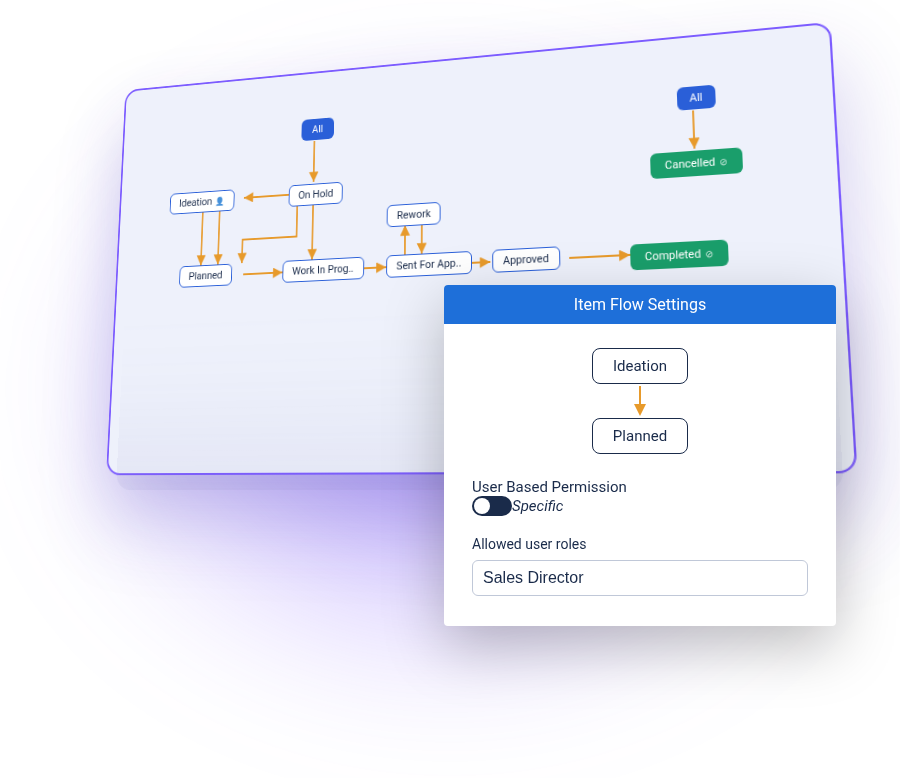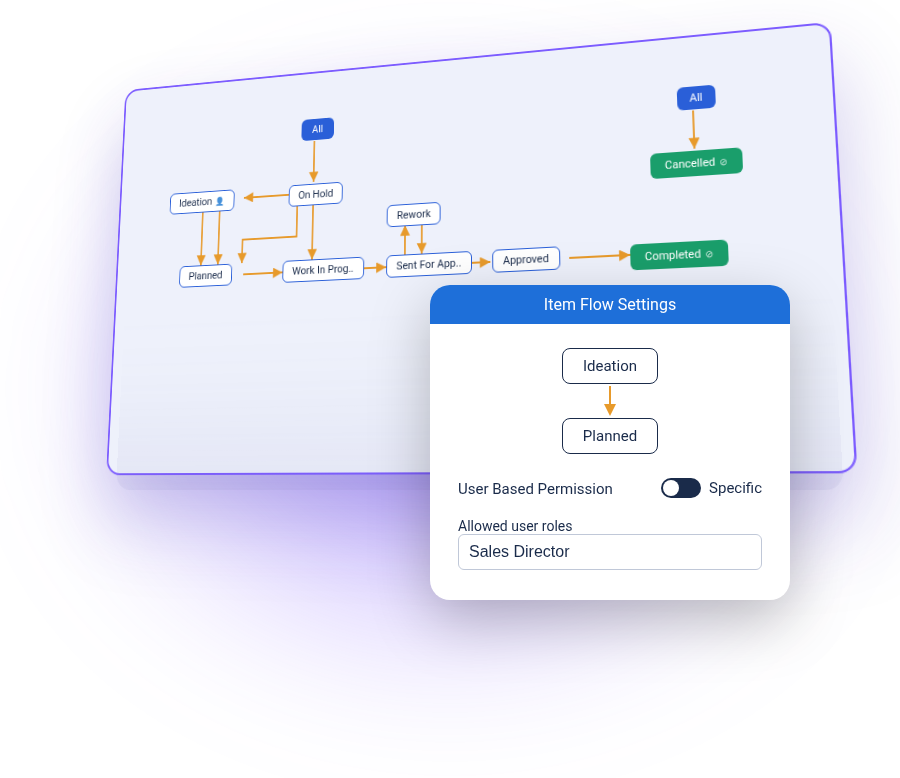--- a/index.html
+++ b/index.html
@@ -95,24 +95,24 @@
     opacity: 0.18;
     background: linear-gradient(to bottom, rgba(110,110,180,0.5), transparent 80%);
     border-radius: 16px;
     mask-image: linear-gradient(to bottom, black, transparent 70%);
     -webkit-mask-image: linear-gradient(to bottom, black, transparent 70%);
   }
 
   
   .modal {
     position: absolute;
-    left: 430px; top: 285px;
-    width: 360px;
-    background: #fff;
-    border-radius: 20px;
+    left: 444px; top: 285px;
+    width: 392px;
+    background: #fff;
+    border-radius: 4px;
     box-shadow: 0 20px 60px rgba(0,0,0,0.25);
     z-index: 3;
     overflow: hidden;
   }
   .modal-header {
     background: #1e6fd9;
     color: #fff;
     text-align: center;
     padding: 10px;
     font-size: 16px;
@@ -136,32 +136,33 @@
     background: #fff;
   }
   .mini-arrow {
     height: 34px;
     display: flex;
     align-items: center;
     justify-content: center;
   }
   .perm-row {
     display: flex;
-    align-items: flex-end;
+    align-items: flex-start;
     justify-content: space-between;
     margin-bottom: 20px;
+    flex-direction: column;
   }
   .perm-label {
     font-size: 15px;
     color: #1a2b4a;
   }
   .toggle-wrap {
     display: flex;
     align-items: center;
-    gap: 8px;
+    font-style: italic;
   }
   .toggle {
     width: 40px; height: 20px;
     background: #1a2b4a;
     border-radius: 20px;
     position: relative;
     cursor: pointer;
   }
   .toggle .knob {
     position: absolute;
@@ -170,20 +171,21 @@
     border-radius: 50%;
     top: 2px; left: 2px;
   }
   .toggle-text {
     font-size: 15px;
     color: #1a2b4a;
   }
   .roles-label {
     font-size: 14px;
     color: #1a2b4a;
+    margin-bottom: 8px;
   }
   .roles-input {
     border: 1px solid #c0c8d8;
     border-radius: 6px;
     padding: 8px 10px;
     font-size: 16px;
     color: #1a2b4a;
     background: #fff;
     width: 100%;
   }

